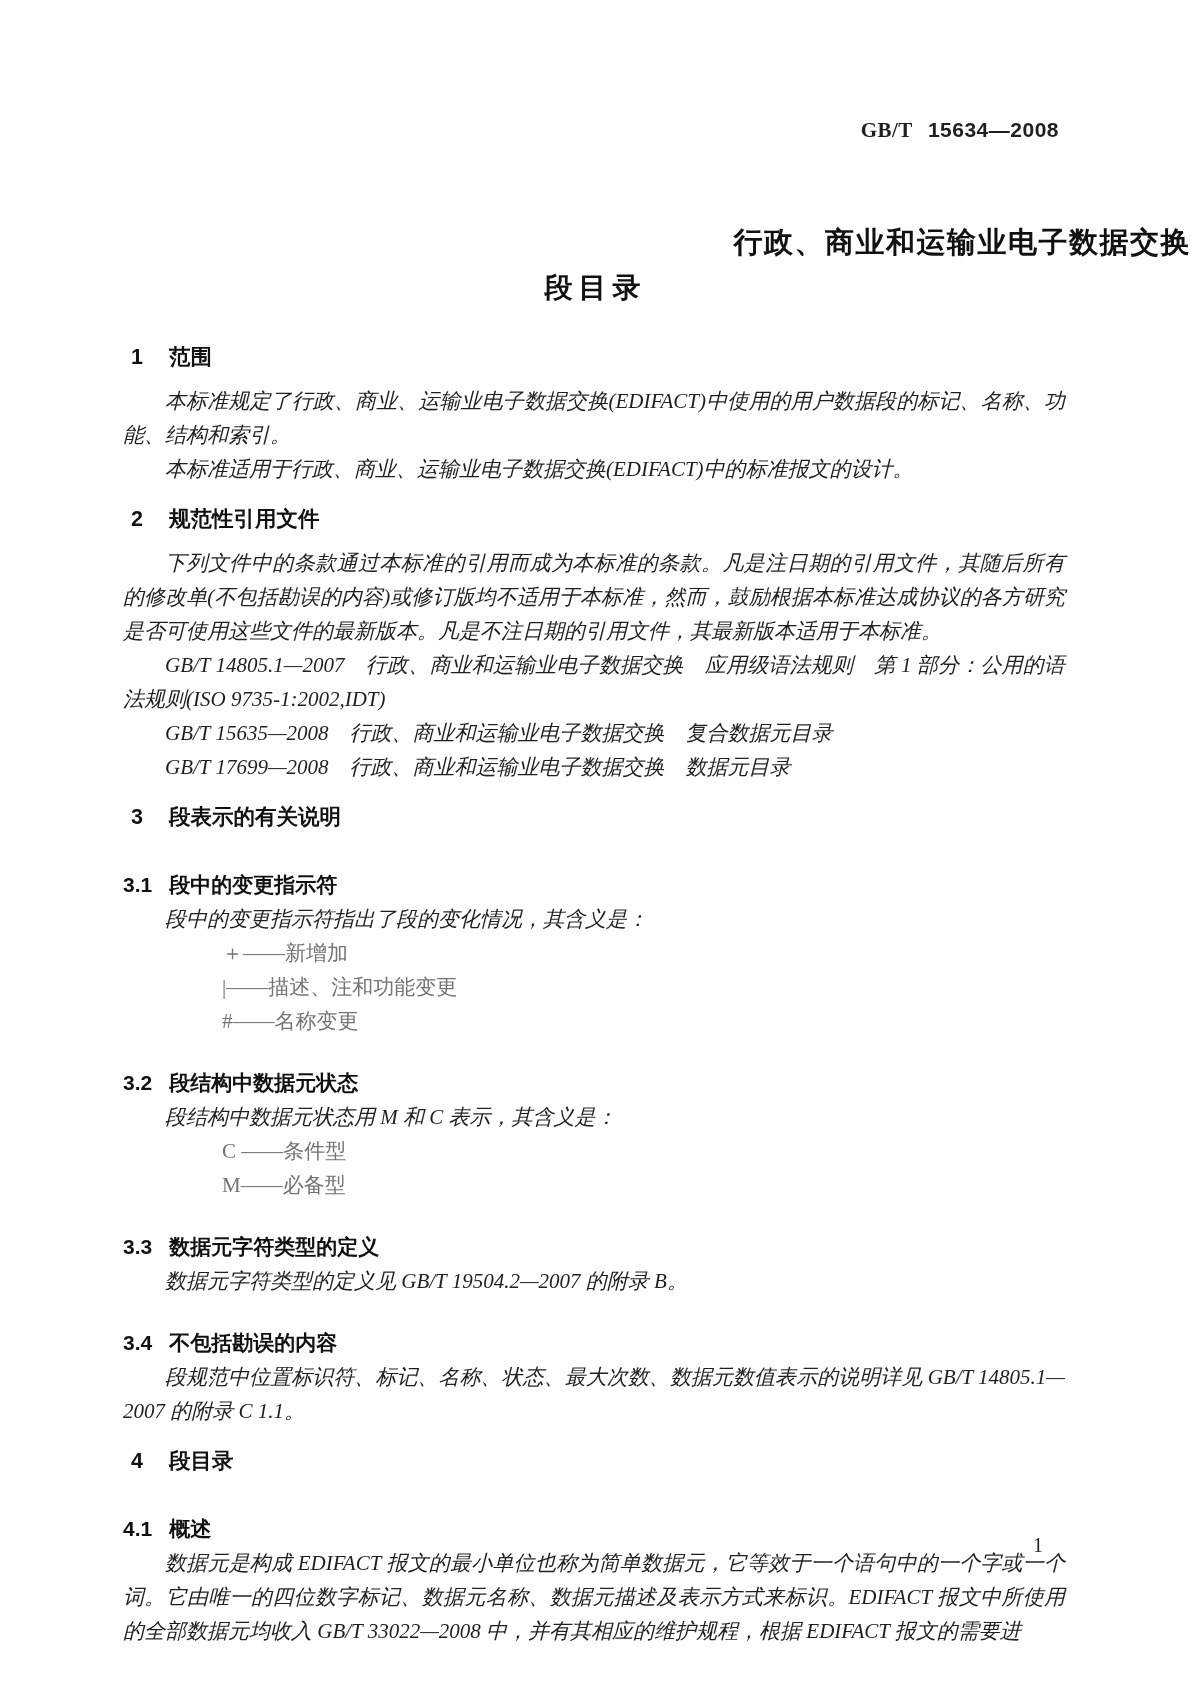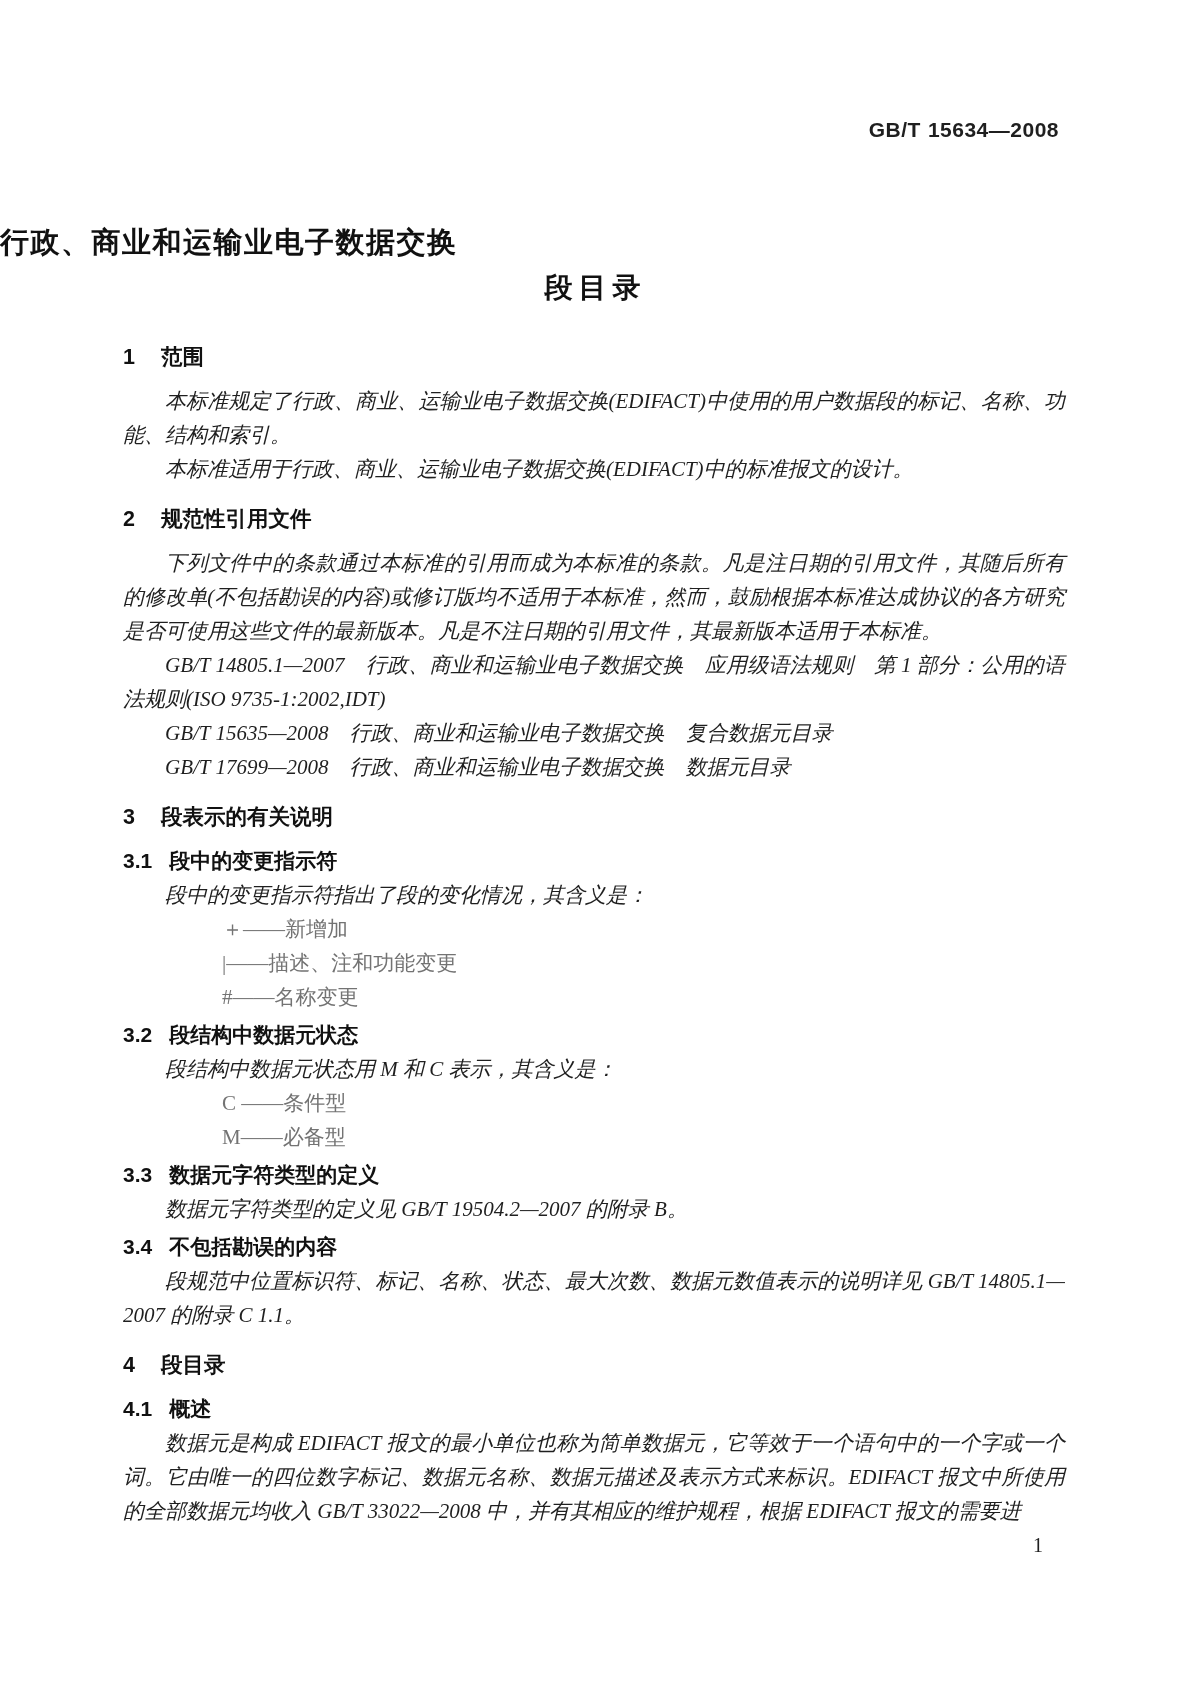--- a/index.html
+++ b/index.html
@@ -17,33 +17,33 @@
   .page-header {
     position: absolute;
     top: 118px;
     right: 132px;
     font-size: 21px;
     font-weight: bold;
     letter-spacing: 0.5px;
     white-space: nowrap;
   }
   .code-prefix {
-    font-family: Liberation Sans, sans-serif;
-    margin-right: 7px;
+    font-family: Liberation Serif, serif;
+    margin-right: 15px;
   }
   .code-number {
     font-family: "Liberation Sans", "DejaVu Sans", sans-serif;
     font-weight: 600;
   }
   .doc-title {
     position: absolute;
     top: 223px;
     left: 0;
     width: 100%;
-    text-align: left;
+    text-align: right;
     font-family: "Liberation Sans", "DejaVu Sans", sans-serif;
     font-weight: bold;
     font-size: 29px;
     letter-spacing: 1.5px;
     color: #111111;
   }
   .doc-subtitle {
     position: absolute;
     top: 269px;
     left: 0;
@@ -62,29 +62,29 @@
     width: 942px;
   }
   .sec-h1, .sec-h2 {
     font-family: "Liberation Sans", "DejaVu Sans", sans-serif;
     font-weight: bold;
     color: #111111;
     line-height: 34px;
   }
   .sec-h1 {
     font-size: 21.5px;
-    margin: 16px 0 10px 0;
+    margin: 16px 0 10px 8px;
   }
   .sec-h1.first { margin-top: 0; }
   .sec-h2 {
     font-size: 21px;
     margin: 4px 0 0 0;
   }
   .sec-h1 .sec-no { display: inline-block; margin-right: 26px; }
-  .sec-h2 .sec-no { display: inline-block; margin-right: 17px; }
+  .sec-h2 .sec-no { display: inline-block; margin-right: 17px; margin-top: 24px; }
   .para {
     font-size: 21px;
     line-height: 34px;
     margin: 0;
     text-indent: 2em;
     text-align: justify;
     color: #1f1f1f;
     font-style: italic;
   }
   .list-item {

